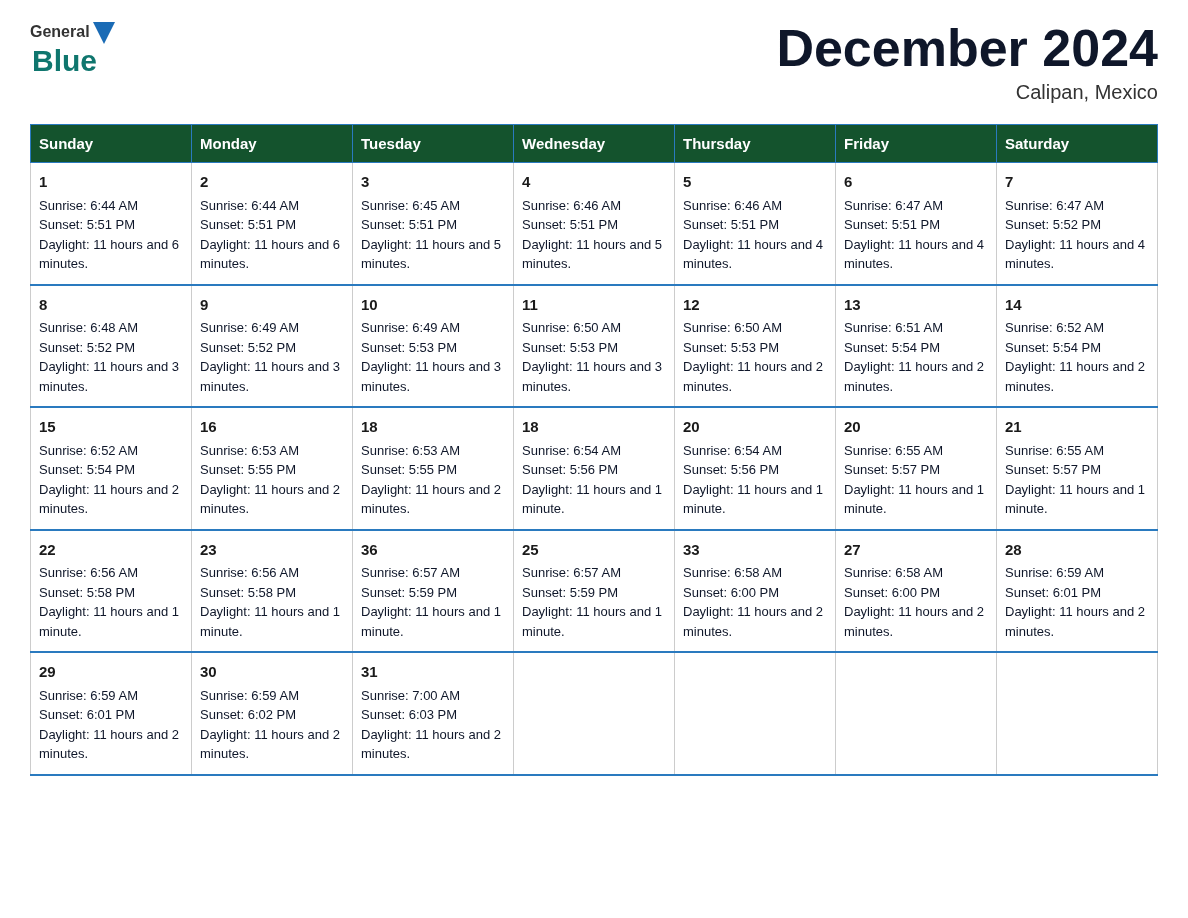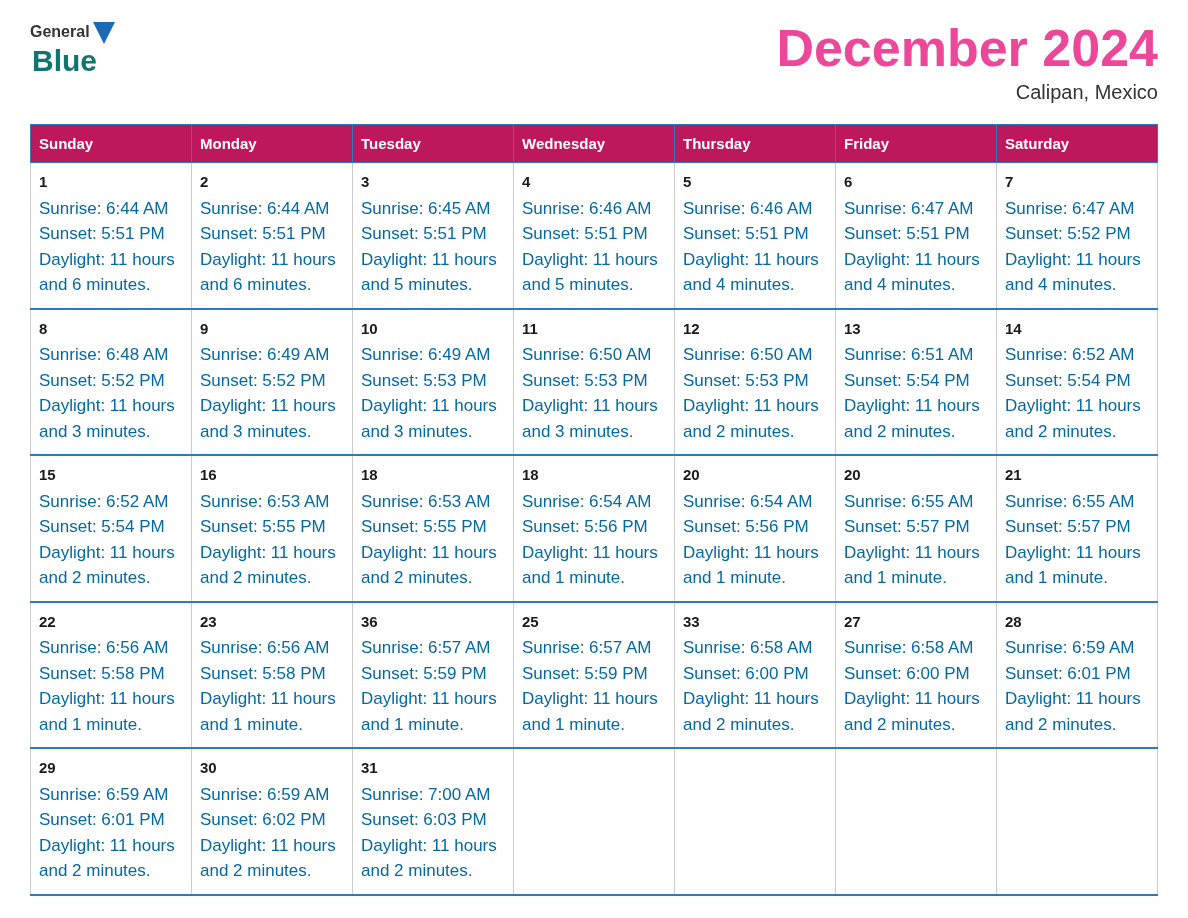--- a/index.html
+++ b/index.html
@@ -25,35 +25,35 @@
       font-size: 30px;
       font-weight: bold;
       color: #0f766e;
     }
     .title-section {
       text-align: right;
     }
     .month-title {
       font-size: 52px;
       font-weight: bold;
-      color: #ec4899;
+      color: #0f172a;
       line-height: 1.1;
     }
     .location {
       font-size: 20px;
       color: #333;
       margin-top: 4px;
     }
     .calendar-table {
       width: 100%;
       border-collapse: collapse;
       table-layout: fixed;
     }
     .calendar-table thead tr {
-      background-color: #be185d;
+      background-color: #14532d;
     }
     .calendar-table thead th {
       color: #fff;
       font-size: 15px;
       font-weight: 600;
       padding: 10px 8px;
       text-align: left;
       border: 1px solid #2a7abf;
     }
     .calendar-table tbody td {
@@ -69,22 +69,22 @@
       border-bottom: 2px solid #2a7abf;
     }
     .day-number {
       font-size: 15px;
       font-weight: 600;
       color: #1a1a1a;
       display: block;
       margin-bottom: 2px;
     }
     .day-info {
-      font-size: 17px;
-      color: #0369a1;
+      font-size: 13px;
+      color: #0f172a;
       line-height: 1.5;
     }
     .empty-cell {
       background: #fff;
     }
     .logo-wrapper {
       display: flex;
       flex-direction: column;
       align-items: flex-start;
     }

